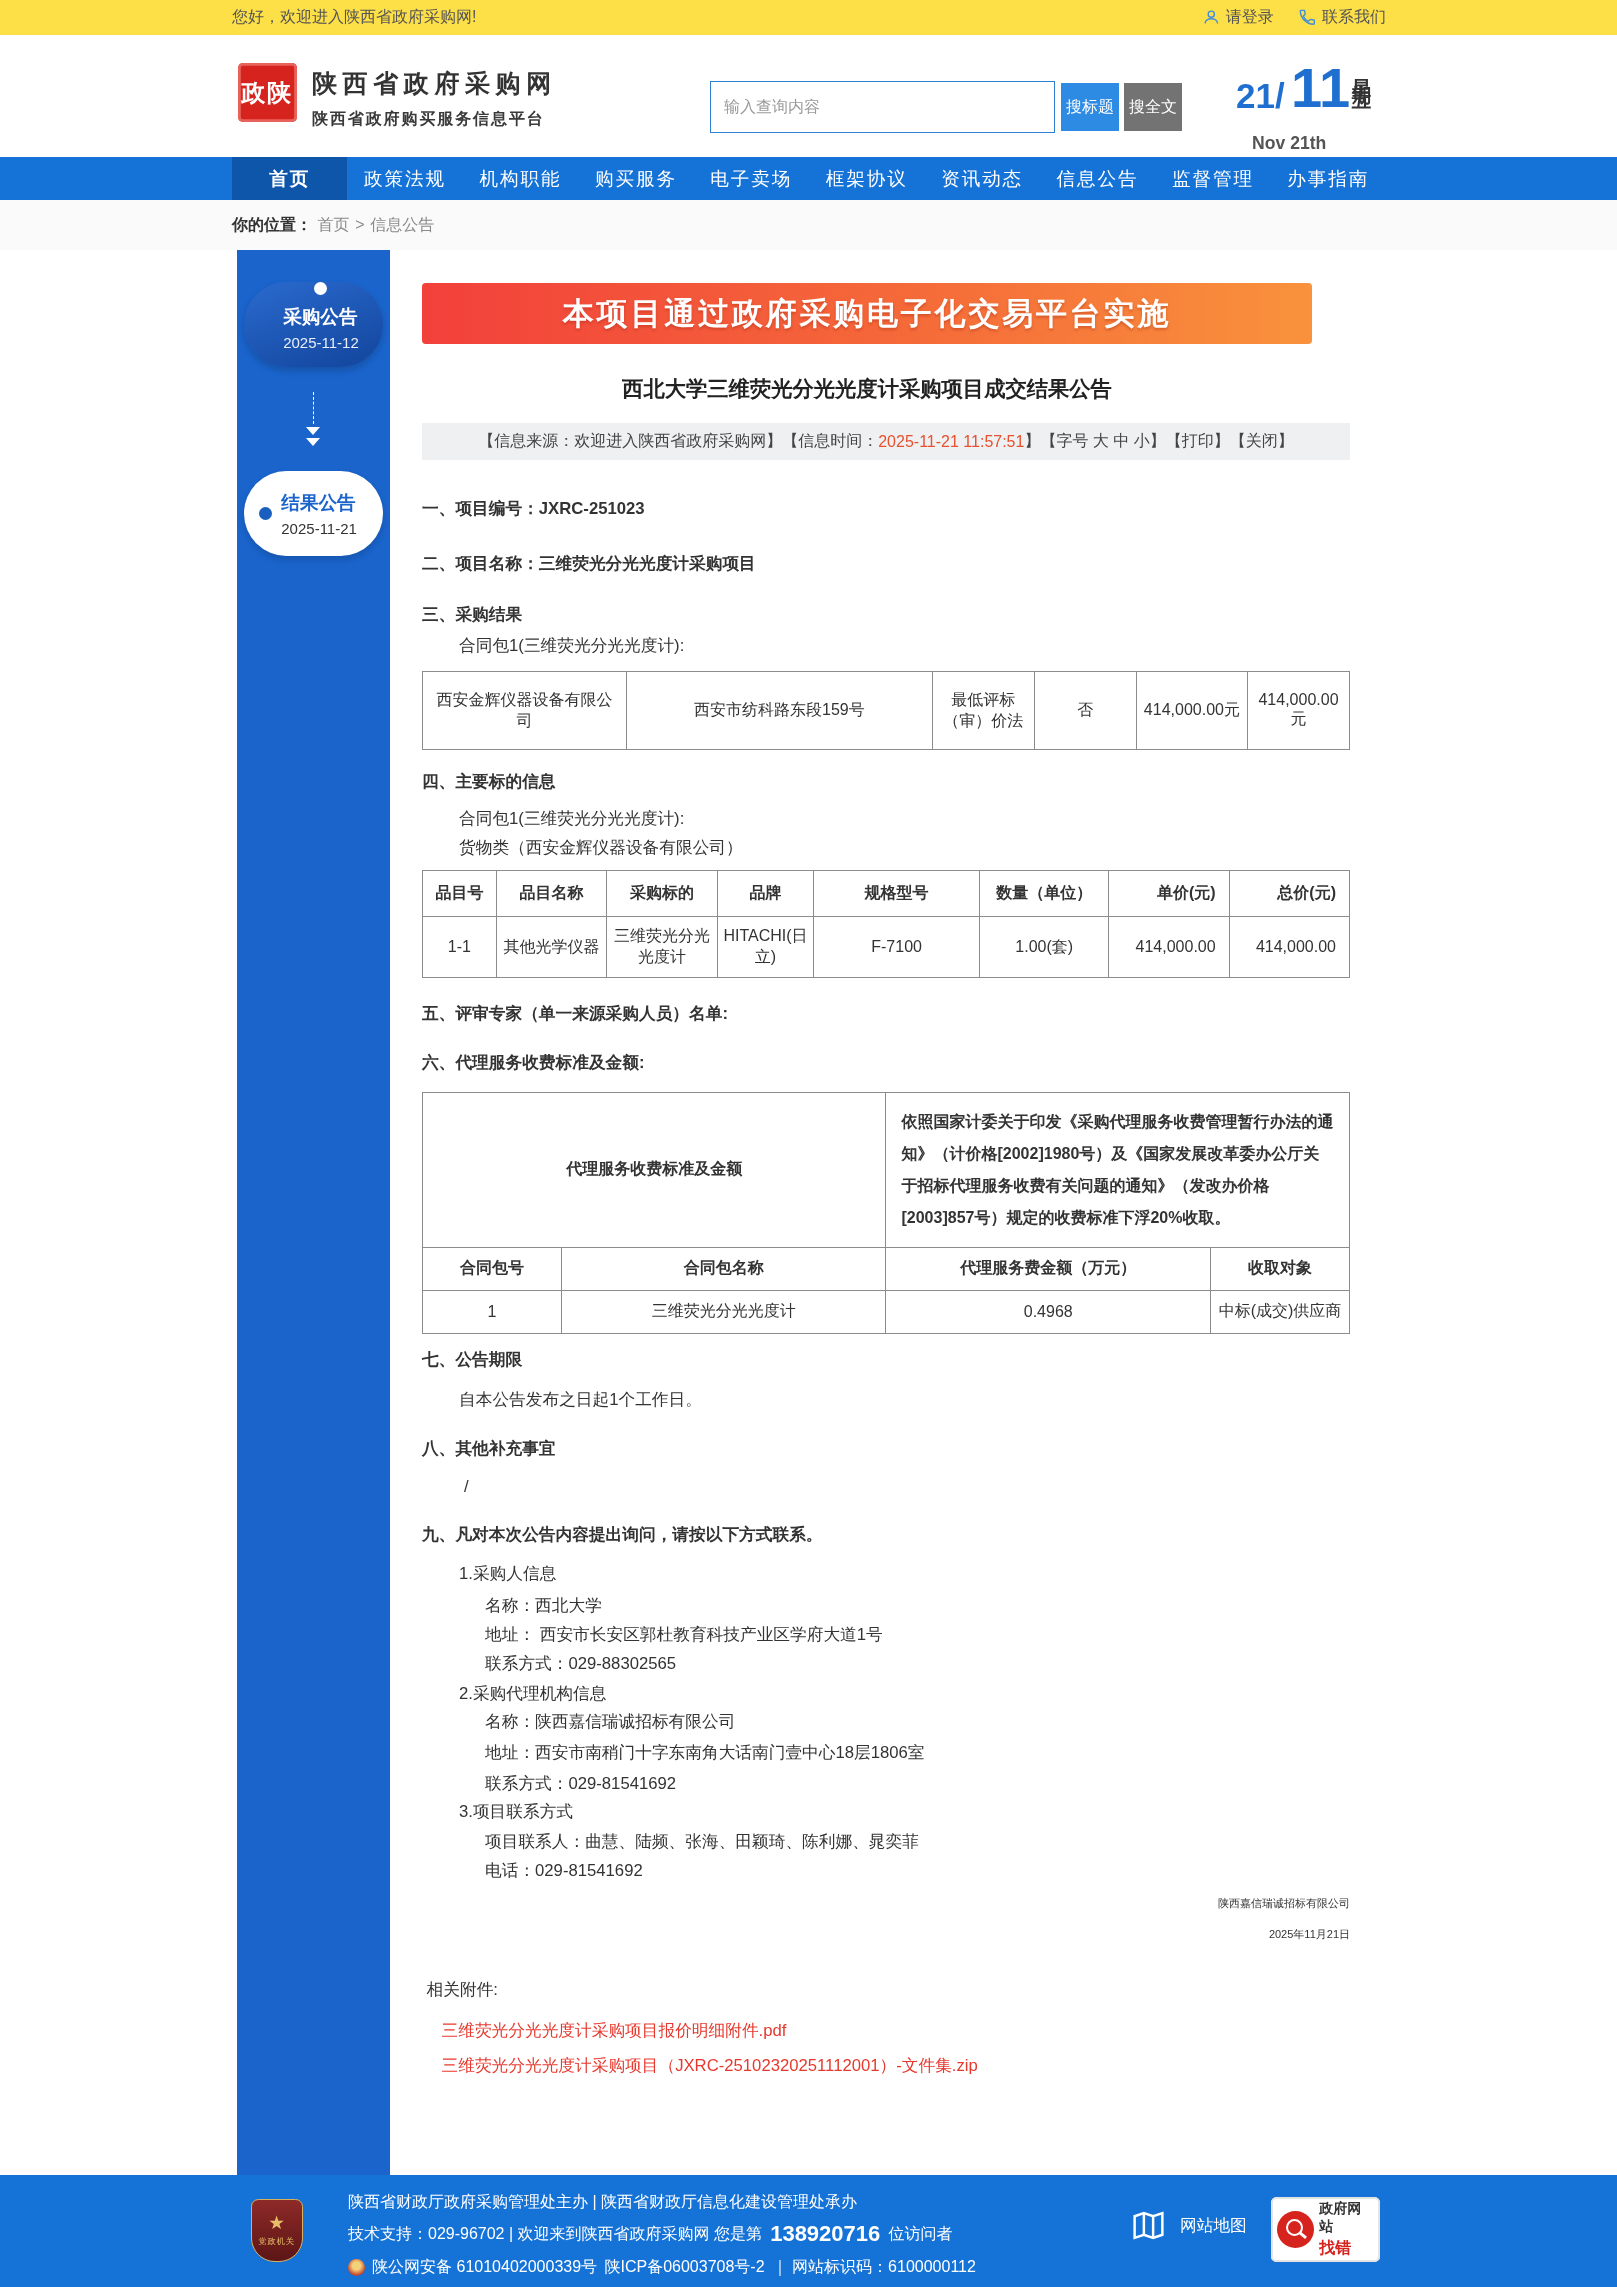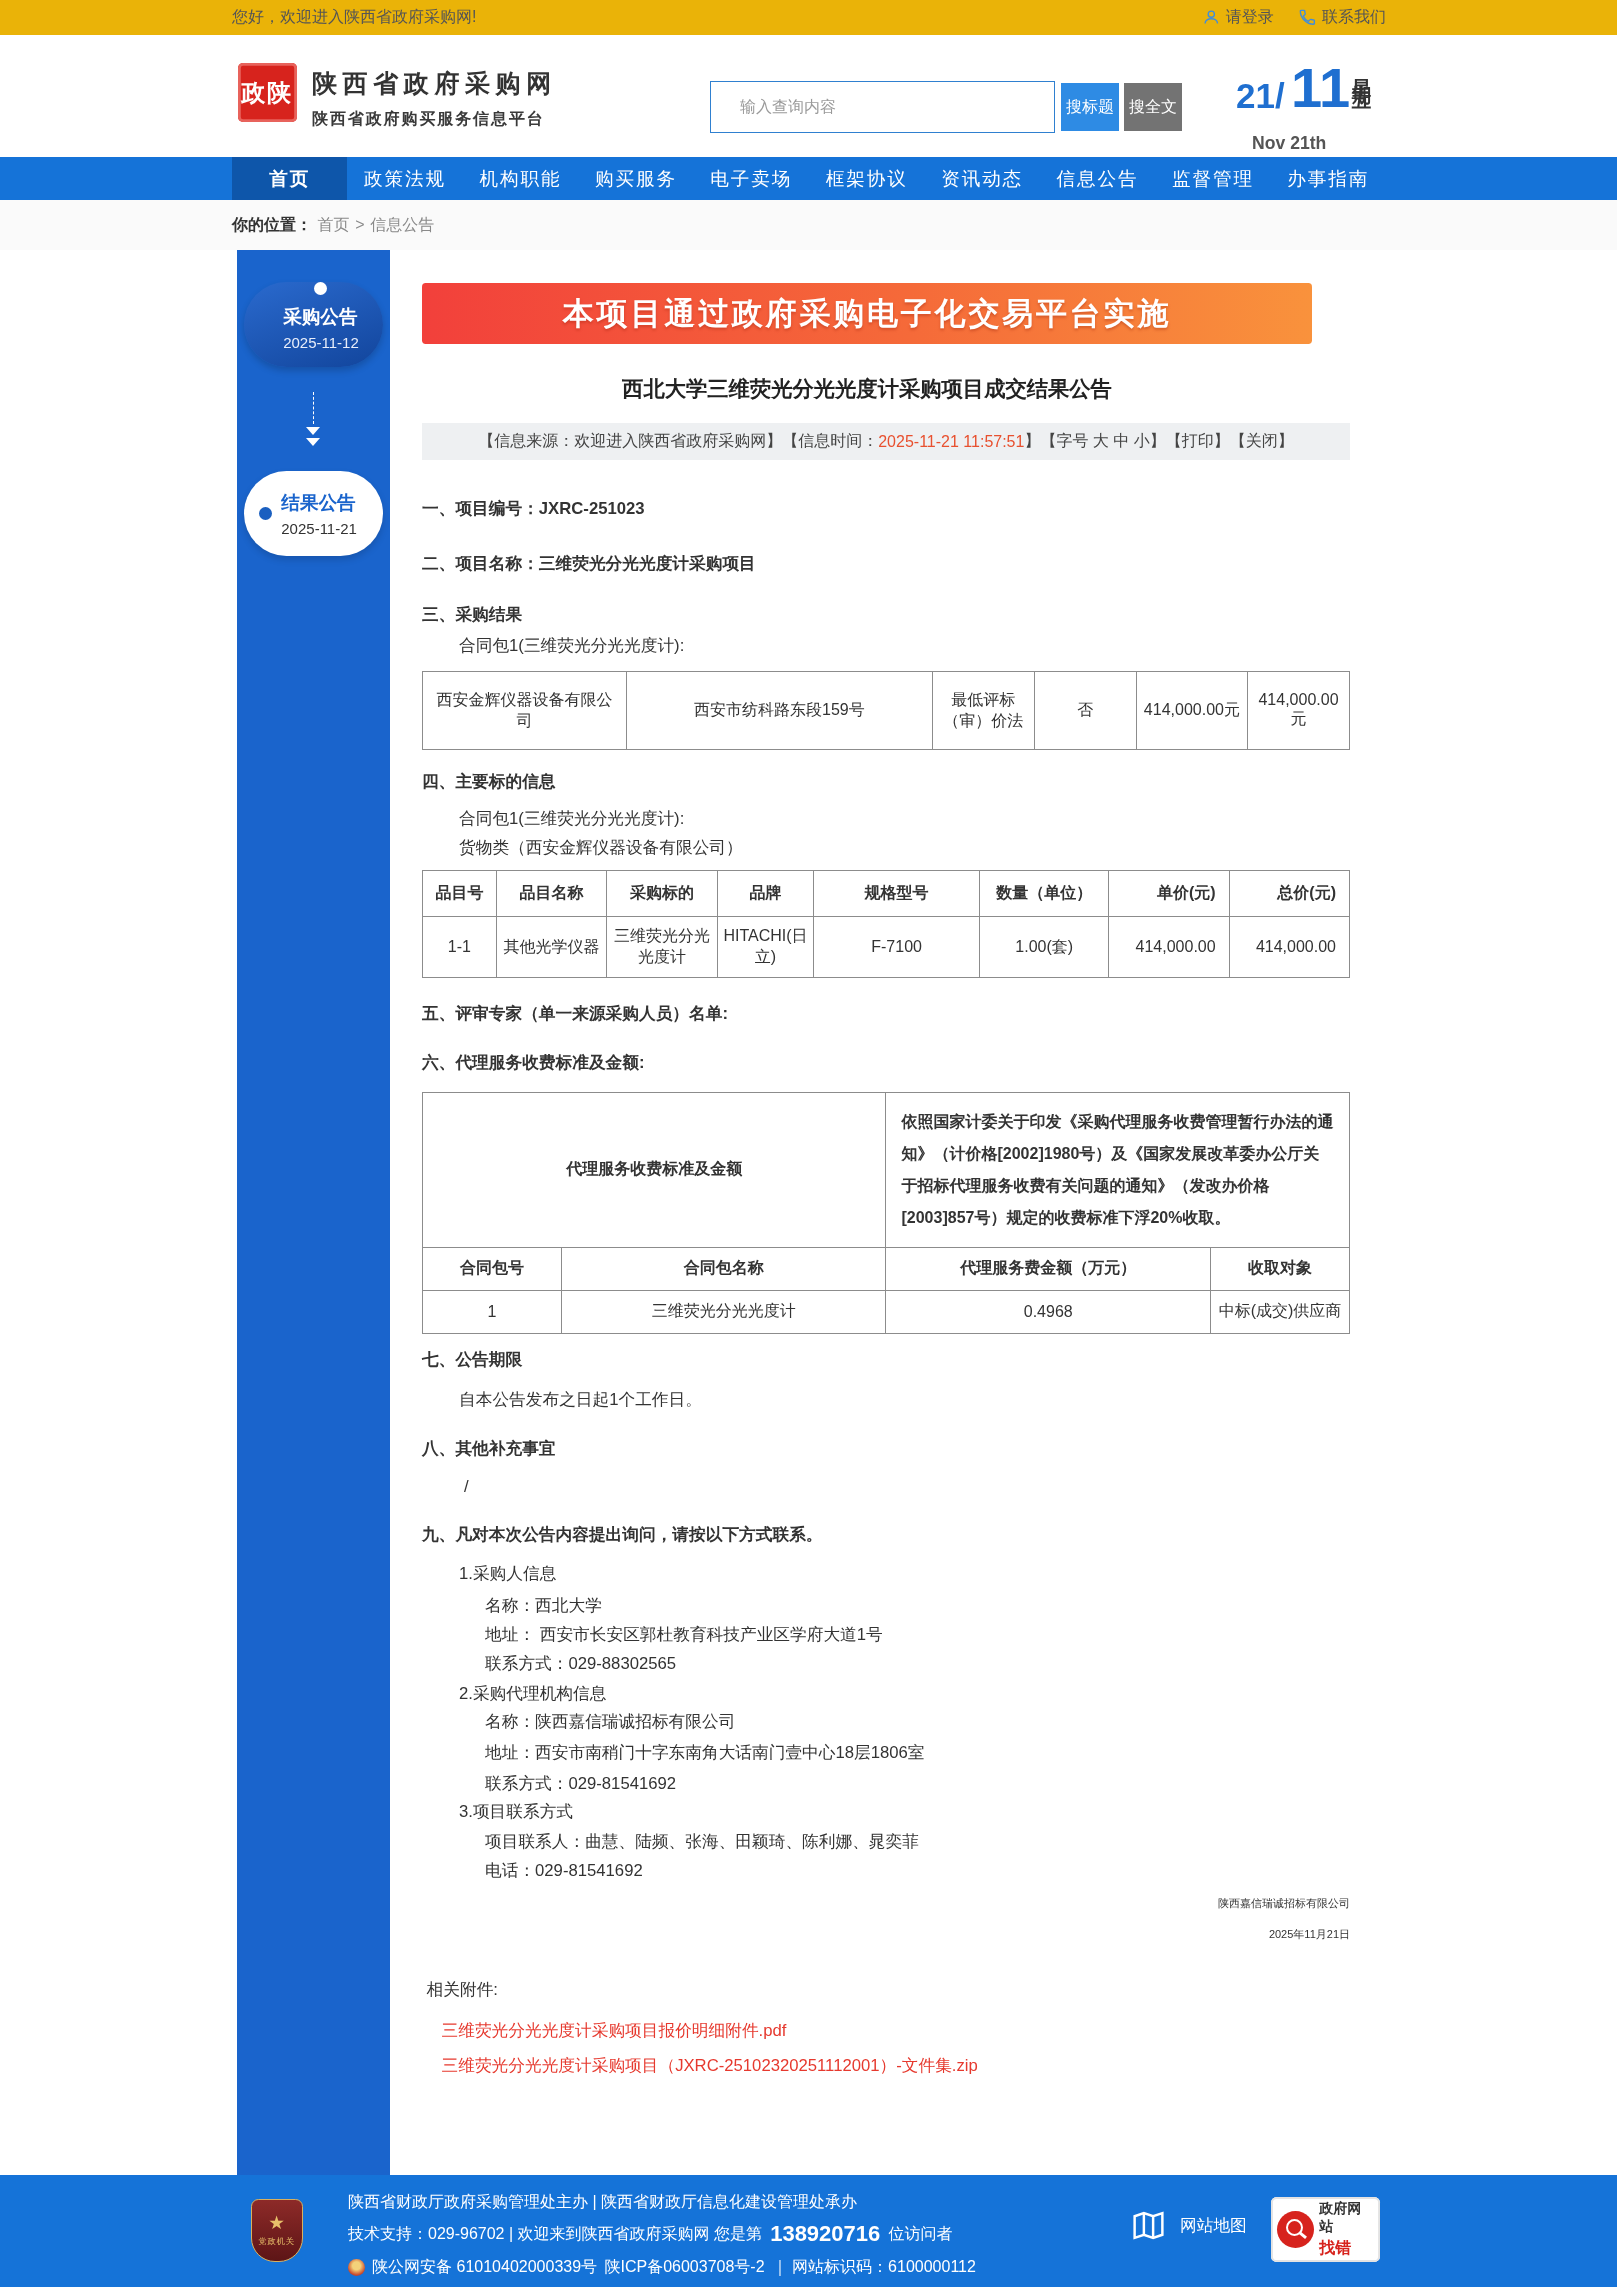--- a/index.html
+++ b/index.html
@@ -1,37 +1,37 @@
 <!DOCTYPE html>
 <html style="font-size:15px"><head>
 <meta charset="utf-8">
 <style>
   * { margin:0; padding:0; box-sizing:border-box; }
   html,body { background:#fff; }
   body { width:1618px; font-family:"Liberation Sans","DejaVu Sans",sans-serif; color:#333; }
   .wrap { width:1154px; margin:0 auto; position:relative; }
 
   
-  .topbar { height:35px; background:#eab308; font-size:16px; color:#555; }
+  .topbar { height:35px; background:#fde047; font-size:16px; color:#555; }
   .topbar .wrap { height:35px; display:flex; align-items:center; }
   .topbar-right { margin-left:auto; display:flex; align-items:center; gap:24px; }
   .tb-item { display:flex; align-items:center; gap:5.6px; color:#555; cursor:pointer; }
   .tb-item svg { width:18.6px; height:18.6px; stroke:#3f8ddc; fill:none; stroke-width:1.8; }
 
   
   .header { height:122px; background:#fff; }
   .header .wrap { height:122px; }
   .logo { position:absolute; left:5.6px; top:28px; width:59px; height:59px; background:#d7231d;
           border-radius:5px; display:flex; align-items:center; justify-content:center;
           color:#fff; font-weight:bold; font-size:24px; letter-spacing:1.9px; box-shadow:inset 0 0 0 2.8px #e8635c; }
   .site-names { position:absolute; left:80px; top:32px; }
   .site-name { font-size:25px; font-weight:bold; color:#333; letter-spacing:5.6px; }
   .site-sub { font-size:16px; font-weight:bold; color:#3a3a3a; letter-spacing:1.9px; margin-top:9.3px; }
   .search-input { position:absolute; left:478px; top:46px; width:345px; height:52px;
-          border:1.9px solid #2f80d0; padding:0 29px; font-size:16px; color:#333; outline:none; }
+          border:1.9px solid #2f80d0; padding:0 13px; font-size:16px; color:#333; outline:none; }
   .search-input::placeholder { color:#9a9a9a; }
   .btn-search { position:absolute; top:48px; height:48px; width:58px; border:none; color:#fff;
           font-size:16px; cursor:pointer; font-family:inherit; }
   .btn-title { left:829px; background:#2e8be4; }
   .btn-full  { left:892px; background:#737373; }
   .d-day   { position:absolute; left:1004px; top:41px; font-size:35px; font-weight:bold; color:#1f6fd0; }
   .d-month { position:absolute; left:1059px; top:20.4px; font-size:56px; font-weight:bold; color:#1f6fd0; }
   .d-week  { position:absolute; left:1117px; top:28px; writing-mode:vertical-rl; letter-spacing:6.5px;
              font-size:19.5px; font-weight:bold; color:#333; }
   .d-en    { position:absolute; left:1020px; top:98px; font-size:17.6px; font-weight:bold; color:#555; }

